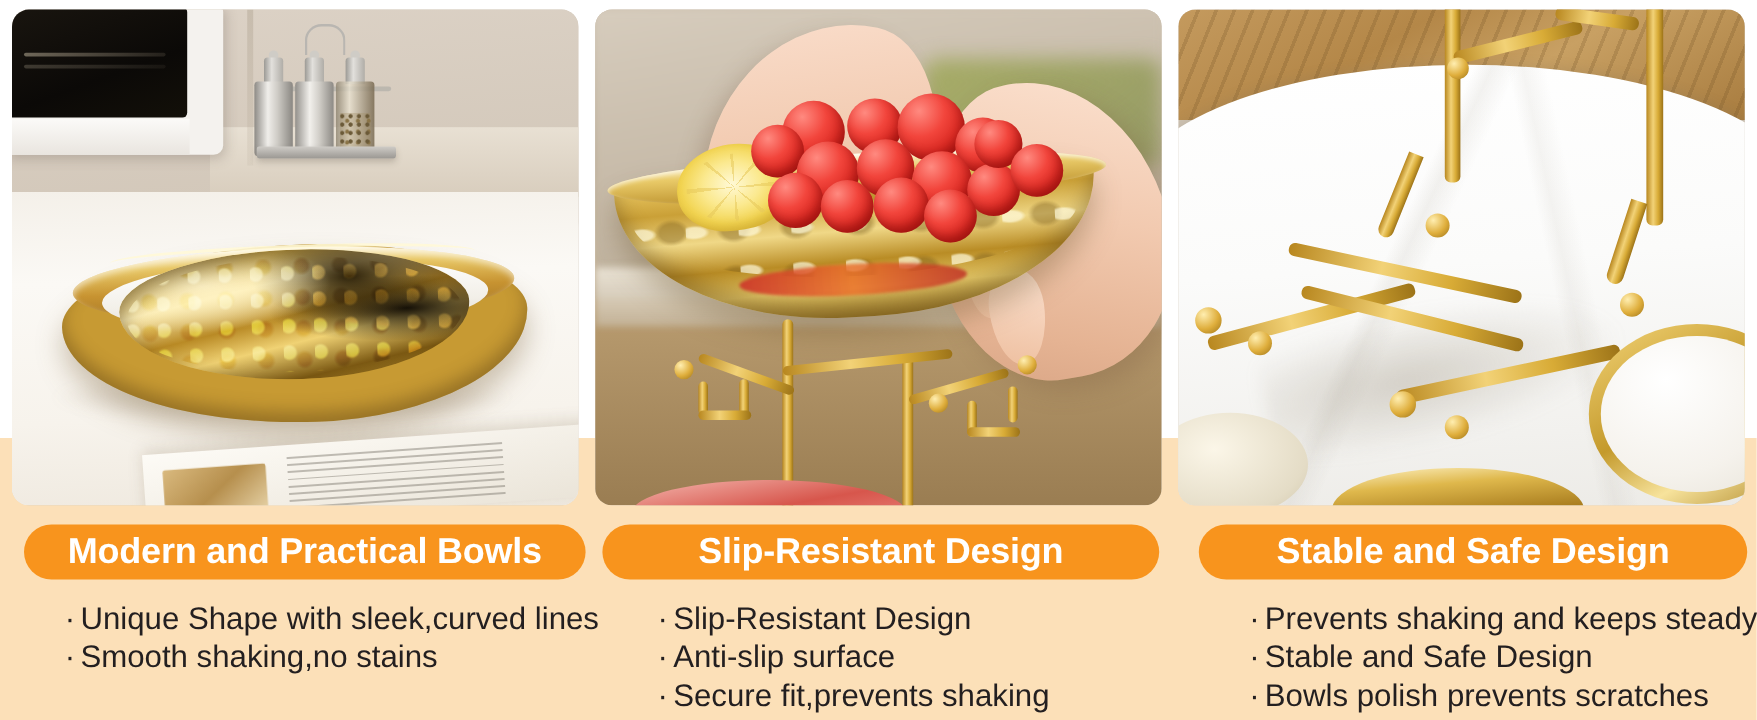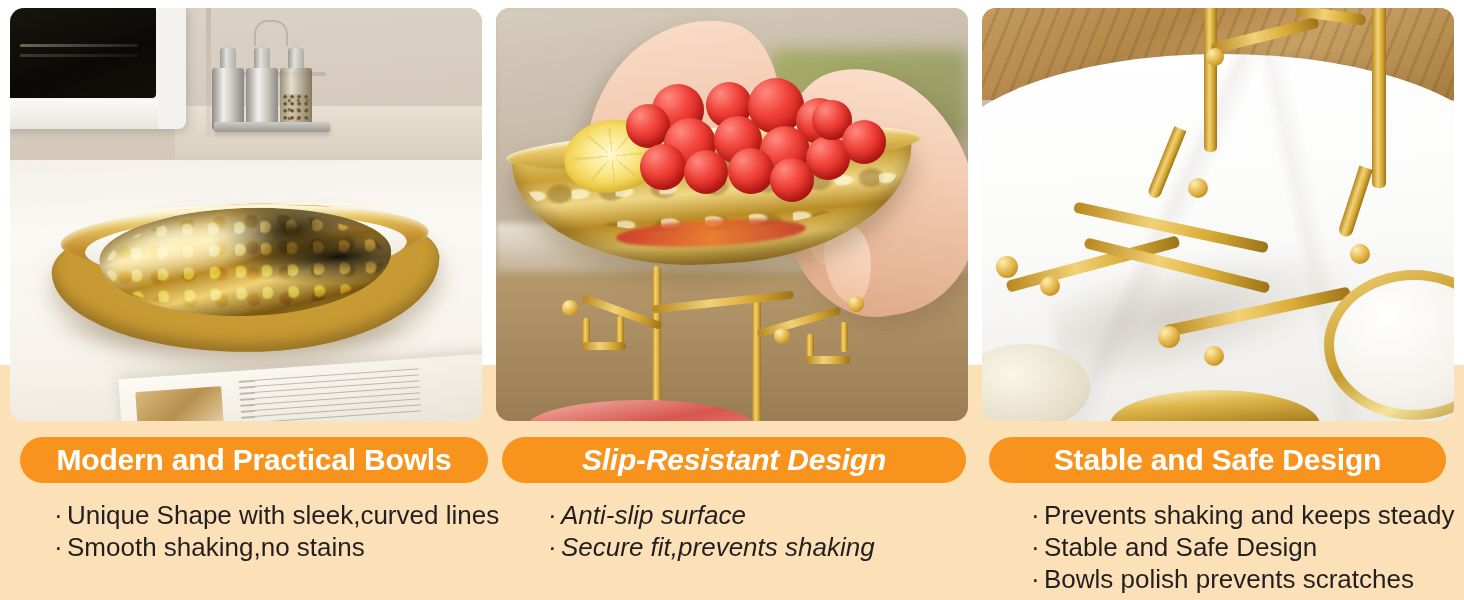--- a/index.html
+++ b/index.html
@@ -389,22 +389,22 @@
     line-height: 32px;
     white-space: nowrap;
   }
   .bullets li .dot {
     display: inline-block;
     width: 13px;
     color: #231f20;
   }
 
   .panel:nth-child(1) .caption { left: 10px; width: 468px; }
-  .panel:nth-child(2) .caption { left: 6px;  width: 464px; font-style: italic; }
-  .panel:nth-child(3) .caption { left: 7px;  width: 457px; }
+  .panel:nth-child(2) .caption { left: 6px;  width: 464px; }
+  .panel:nth-child(3) .caption { left: 17px;  width: 457px; }
   .panel:nth-child(2) .bullets { padding-left: 46px; }
   .panel:nth-child(3) .bullets { padding-left: 42px; }
 </style>
 </head>
 <body>
 
 <div class="infographic">
 
   <div class="peach-band"></div>
 
@@ -530,20 +530,21 @@
           <div class="ball" style="left:218px; top:70px;"></div>
           <div class="ball" style="left:292px; top:38px;"></div>
         </div>
 
         <div class="p3-goldbowl" style="left:30px; top:392px; width:230px; height:56px; background:linear-gradient(170deg,#f4b8b0,#d7564c 45%,#e8837a 80%);"></div>
       </div>
 
       <div class="caption">
         <div class="pill">Slip-Resistant Design</div>
         <ul class="bullets">
+          <li><span class="dot">·</span><span>Slip-Resistant Design</span></li>
           <li><span class="dot">·</span><span>Anti-slip surface</span></li>
           <li><span class="dot">·</span><span>Secure fit,prevents shaking</span></li>
         </ul>
       </div>
     </div>
 
     <div class="panel">
       <div class="photo">
         <div class="p3-wood"></div>
         <div class="p3-table"></div>

